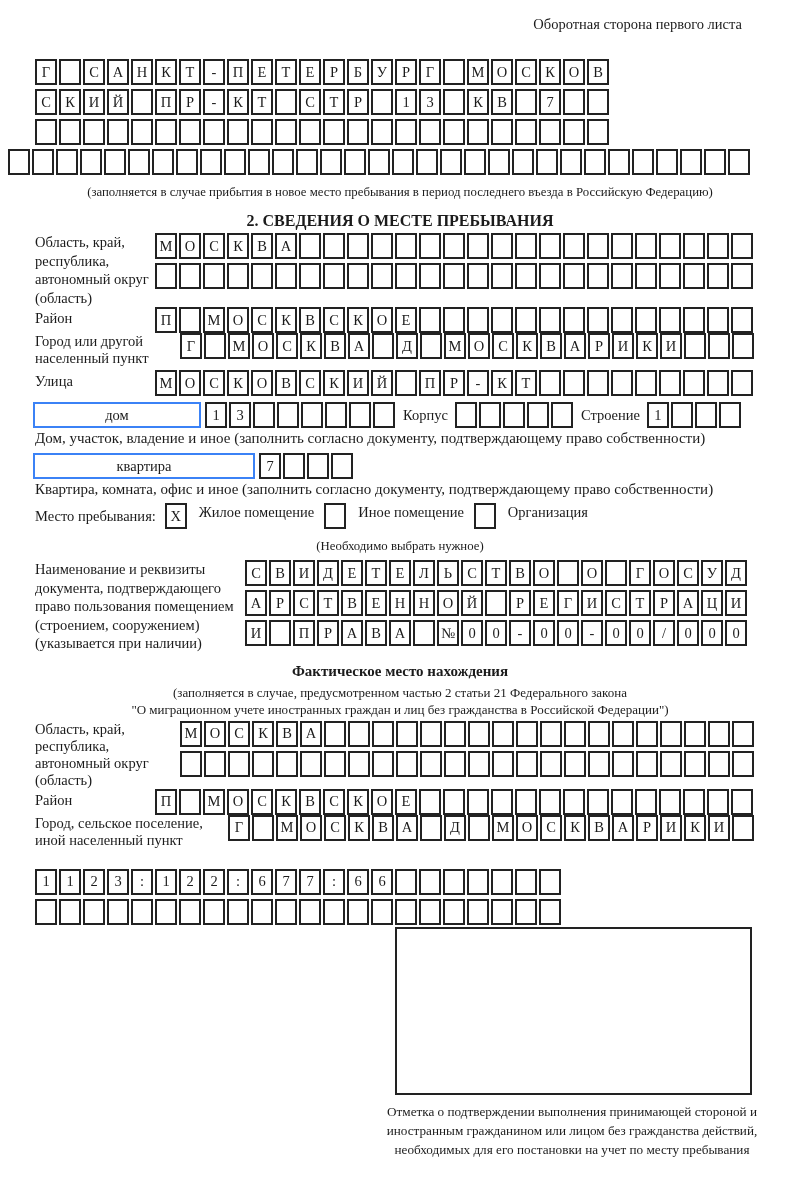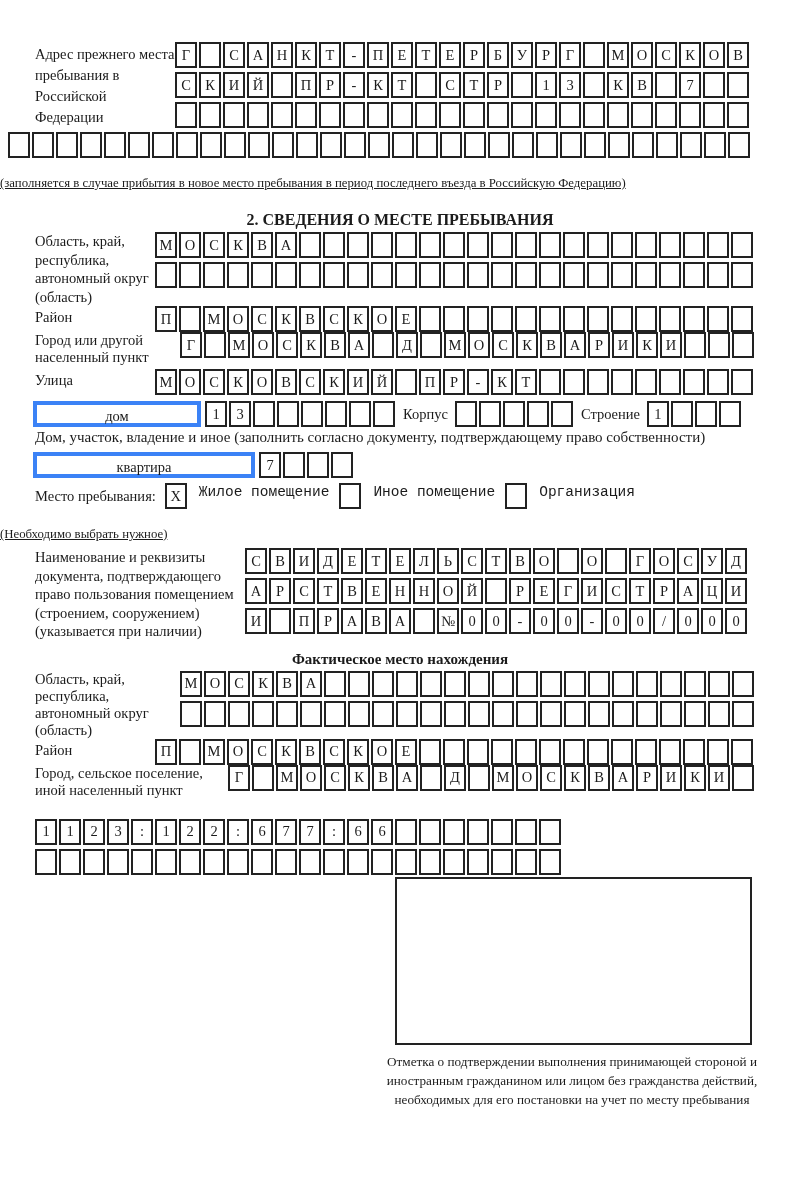--- a/index.html
+++ b/index.html
@@ -23,51 +23,51 @@
     border:2px solid #222222;
     margin-right:2px;
     display:inline-flex; align-items:center; justify-content:center;
     font-size:14.5px; background:#ffffff;
   }
   .cellcol .cellrow + .cellrow { margin-top:4px; }
 
   .block1 { display:flex; margin:26px 0 0 35px; }
   .block1 .blabel { width:140px; font-size:14.5px; line-height:21px; padding-top:2px; }
   .fullrow { margin:4px 0 0 8px; }
-  .note-center { font-size:12.8px; margin-top:18px;text-decoration:underline; }
-  .h2 { text-align:center; font-size:16px; font-weight:bold; margin-top:20px; }
+  .note-center { text-align:center; font-size:12.8px; margin-top:10px; }
+  .h2 { text-align:center; font-size:16px; font-weight:bold; margin-top:12px; }
 
   .field { display:flex; margin-left:35px; }
   .flabel { font-size:14.5px; }
   .flabel.w120 { width:120px; }
   .flabel.w145 { width:145px; }
   .flabel.w193 { width:193px; }
   .flabel.w210 { width:210px; }
   .lh22 { line-height:22px; }
   .lh17 { line-height:17px; }
   .lh18 { line-height:18.5px; }
   .mt3 { margin-top:3px; }
   .mt6 { margin-top:6px; }
 
   .house-row { display:flex; align-items:flex-start; margin:6px 0 0 33px; }
   .hbox {
-    width:168px; height:26px; border:4px solid #3b82f6;
+    width:168px; height:26px; border:2px solid #3b82f6;
     text-align:center; font-size:14.5px; line-height:22px; margin-right:4px;
   }
   .hbox.apt { width:222px; }
   .hsep { font-size:14.5px; line-height:26px; margin:0 7px 0 6px; }
   .note-left { margin-left:35px; font-size:15px; margin-top:2px; }
 
   .stay-row { display:flex; align-items:center; margin:5px 0 0 35px; font-size:14.5px; }
   .chk {
     width:22px; height:26px; border:2px solid #222222;
     display:inline-flex; align-items:center; justify-content:center;
     font-size:14.5px; flex:0 0 auto;
   }
-  .stay-row .opt-label { margin:0 10px 8px 12px;font-family:Liberation Mono, monospace; }
+  .stay-row .opt-label { margin:0 10px 8px 12px; }
   .stay-row .lead { margin-right:9px; }
 
   .fact-title { text-align:center; font-weight:bold; font-size:15px; margin-top:10px; }
   .fact-note { text-align:center; font-size:13px; line-height:17px; margin-top:4px; }
 
   .cad-cells { margin-top:14px; }
 
   .stamp-box {
     margin-left:395px; margin-top:2px;
     width:357px; height:168px;
@@ -77,23 +77,23 @@
     margin-left:383px; margin-top:7px;
     width:378px;
     text-align:center; font-size:13.2px; line-height:19px;
   }
 </style>
 </head>
 <body>
 
 <div class="page">
 
+  <div class="corner">Оборотная сторона первого листа</div>
 
   <div class="block1">
-    <div class="blabel">Адрес прежнего места пребывания в Российской Федерации</div>
     <div class="cellcol">
       <div class="cellrow">
           <span class="cell">Г</span>
           <span class="cell"></span>
           <span class="cell">С</span>
           <span class="cell">А</span>
           <span class="cell">Н</span>
           <span class="cell">К</span>
           <span class="cell">Т</span>
           <span class="cell">-</span>
@@ -389,20 +389,21 @@
 
   <div class="house-row">
     <div class="hbox apt">квартира</div>
     <div class="cellrow">
         <span class="cell">7</span>
         <span class="cell"></span>
         <span class="cell"></span>
         <span class="cell"></span>
       </div>
   </div>
+  <div class="note-left">Квартира, комната, офис и иное (заполнить согласно документу, подтверждающему право собственности)</div>
 
   <div class="stay-row">
     <span class="lead">Место пребывания:</span>
     <span class="chk">X</span>
     <span class="opt-label">Жилое помещение</span>
     <span class="chk"></span>
     <span class="opt-label">Иное помещение</span>
     <span class="chk"></span>
     <span class="opt-label">Организация</span>
   </div>
@@ -477,20 +478,24 @@
           <span class="cell">0</span>
           <span class="cell">/</span>
           <span class="cell">0</span>
           <span class="cell">0</span>
           <span class="cell">0</span>
         </div>
     </div>
   </div>
 
   <div class="fact-title">Фактическое место нахождения</div>
+  <div class="fact-note">
+    <div>(заполняется в случае, предусмотренном частью 2 статьи 21 Федерального закона</div>
+    <div>"О миграционном учете иностранных граждан и лиц без гражданства в Российской Федерации")</div>
+  </div>
 
   <div class="field mt3">
     <div class="flabel w145 lh17">Область, край, республика, автономный округ (область)</div>
     <div class="cellcol">
       <div class="cellrow">
           <span class="cell">М</span>
           <span class="cell">О</span>
           <span class="cell">С</span>
           <span class="cell">К</span>
           <span class="cell">В</span>

